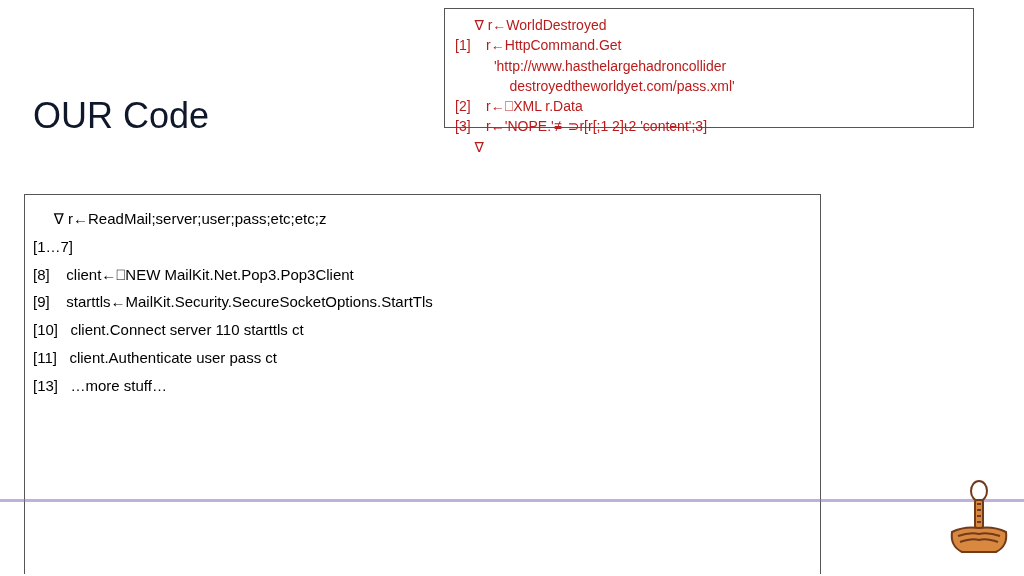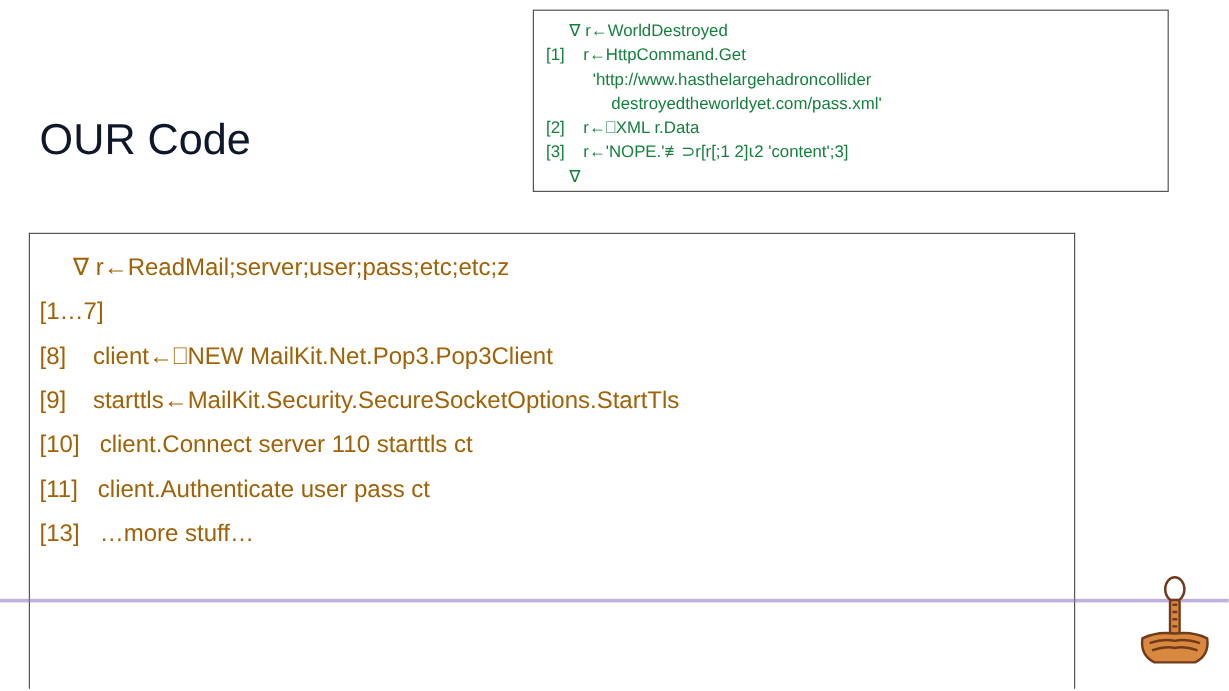--- a/index.html
+++ b/index.html
@@ -8,37 +8,37 @@
   .title {
     position: absolute;
     left: 33px; top: 95px;
     font-size: 36px;
     font-weight: 400;
     color: #0f172a;
   }
   .topbox {
     position: absolute;
     left: 444px; top: 8px;
-    width: 530px; height: 152px;
+    width: 530px; height: 120px;
     border: 1px solid #555;
     padding: 6px 10px;
     font-size: 14px;
-    color: #15803d;
+    color: #b91c1c;
     line-height: 1.45;
   }
   .topbox .row { white-space: pre; font-family: "Segoe UI", Arial, sans-serif; }
   .mainbox {
     position: absolute;
     left: 24px; top: 194px;
-    width: 872px; height: 380px;
+    width: 797px; height: 380px;
     border: 1px solid #555;
     border-bottom: none;
     padding: 10px 8px 8px 8px;
-    font-size: 20px;
-    color: #a16207;
+    font-size: 15px;
+    color: #000000;
     line-height: 1.85;
   }
   .mainbox .row { white-space: pre; font-family: "Segoe UI", Arial, sans-serif; }
   .hr {
     position: absolute;
     left: 0; right: 0;
     top: 499px;
     height: 3px;
     background: #8a6fbf;
     opacity: 0.55;

